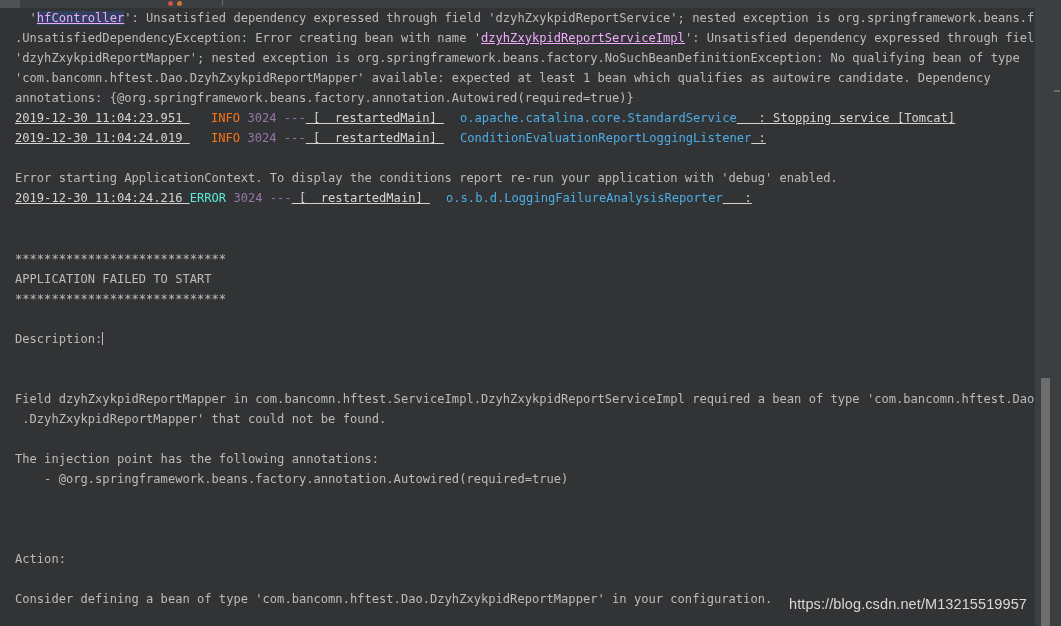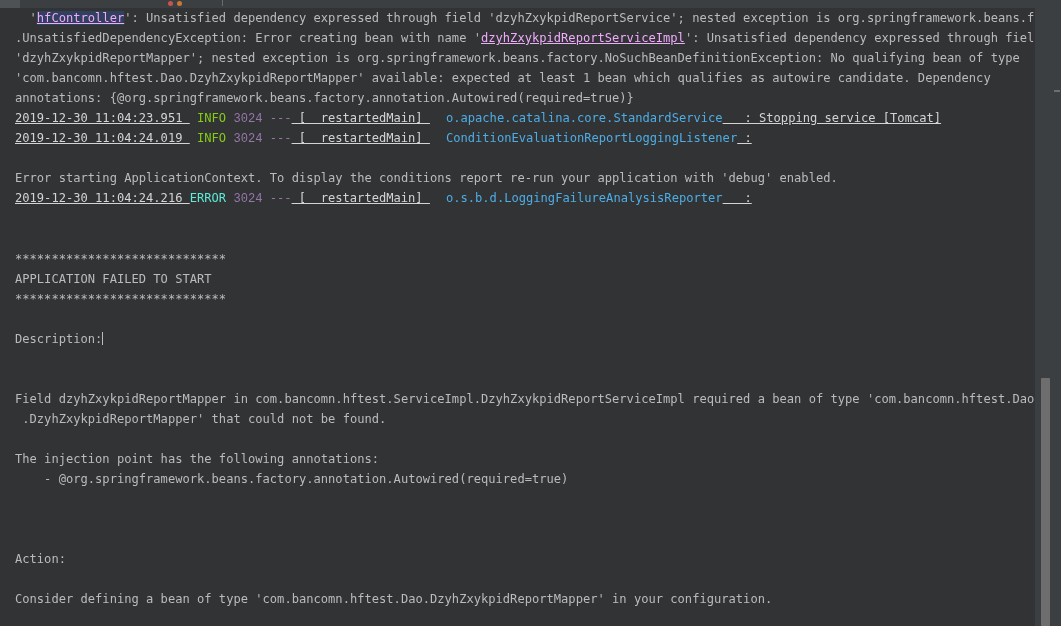--- a/index.html
+++ b/index.html
@@ -66,23 +66,23 @@
 
   .line {
     height: 20.05px;
     padding-left: 15px;
     white-space: pre;
   }
 
   
   .t-plain   { color: #bbbbbb; }
   .t-link    { color: #f0abfc; text-decoration: underline; }
-  .t-info    { color: #84cc16; }
+  .t-info    { color: #f97316; margin-left: 14px; }
   .t-error   { color: #5eead4; }
-  .t-num     { color: #9876aa; font-family: Liberation Mono, monospace; }
+  .t-num     { color: #9876aa; }
   .t-dash    { color: #9876aa; }
   .t-logger  { color: #4eade5; margin-left: 16px; }
   .t-white   { color: #d4d4d4; text-decoration: underline; }
 
   
   .caret {
     display: inline-block;
     width: 1px;
     height: 13px;
     background: #bbbbbb;
@@ -148,14 +148,15 @@
   </div>
 
   <div class="console-text" id="console-text"><div class="line"><span class="t-plain">  '</span><span class="t-link" style="background-color: rgba(47, 101, 202, 0.28);">hfController</span><span class="t-plain">': Unsatisfied dependency expressed through field 'dzyhZxykpidReportService'; nested exception is org.springframework.beans.factory</span></div><div class="line"><span class="t-plain">.UnsatisfiedDependencyException: Error creating bean with name '</span><span class="t-link">dzyhZxykpidReportServiceImpl</span><span class="t-plain">': Unsatisfied dependency expressed through field</span></div><div class="line"><span class="t-plain">'dzyhZxykpidReportMapper'; nested exception is org.springframework.beans.factory.NoSuchBeanDefinitionException: No qualifying bean of type</span></div><div class="line"><span class="t-plain">'com.bancomn.hftest.Dao.DzyhZxykpidReportMapper' available: expected at least 1 bean which qualifies as autowire candidate. Dependency</span></div><div class="line"><span class="t-plain">annotations: {@org.springframework.beans.factory.annotation.Autowired(required=true)}</span></div><div class="line"><span class="t-white">2019-12-30 11:04:23.951 </span><span class="t-info"> INFO</span><span class="t-num"> 3024</span><span class="t-dash"> ---</span><span class="t-white"> [  restartedMain] </span><span class="t-logger">o.apache.catalina.core.StandardService</span><span class="t-white">   : Stopping service [Tomcat]</span></div><div class="line"><span class="t-white">2019-12-30 11:04:24.019 </span><span class="t-info"> INFO</span><span class="t-num"> 3024</span><span class="t-dash"> ---</span><span class="t-white"> [  restartedMain] </span><span class="t-logger">ConditionEvaluationReportLoggingListener</span><span class="t-white"> :</span></div><div class="line"><span class="t-plain"></span></div><div class="line"><span class="t-plain">Error starting ApplicationContext. To display the conditions report re-run your application with 'debug' enabled.</span></div><div class="line"><span class="t-white">2019-12-30 11:04:24.216 </span><span class="t-error">ERROR</span><span class="t-num"> 3024</span><span class="t-dash"> ---</span><span class="t-white"> [  restartedMain] </span><span class="t-logger">o.s.b.d.LoggingFailureAnalysisReporter</span><span class="t-white">   :</span></div><div class="line"><span class="t-plain"></span></div><div class="line"><span class="t-plain"></span></div><div class="line"><span class="t-plain">*****************************</span></div><div class="line"><span class="t-plain">APPLICATION FAILED TO START</span></div><div class="line"><span class="t-plain">*****************************</span></div><div class="line"><span class="t-plain"></span></div><div class="line"><span class="t-plain">Description:</span><span class="caret"></span></div><div class="line"><span class="t-plain"></span></div><div class="line"><span class="t-plain"></span></div><div class="line"><span class="t-plain">Field dzyhZxykpidReportMapper in com.bancomn.hftest.ServiceImpl.DzyhZxykpidReportServiceImpl required a bean of type 'com.bancomn.hftest.Dao</span></div><div class="line"><span class="t-plain"> .DzyhZxykpidReportMapper' that could not be found.</span></div><div class="line"><span class="t-plain"></span></div><div class="line"><span class="t-plain">The injection point has the following annotations:</span></div><div class="line"><span class="t-plain">    - @org.springframework.beans.factory.annotation.Autowired(required=true)</span></div><div class="line"><span class="t-plain"></span></div><div class="line"><span class="t-plain"></span></div><div class="line"><span class="t-plain"></span></div><div class="line"><span class="t-plain">Action:</span></div><div class="line"><span class="t-plain"></span></div><div class="line"><span class="t-plain">Consider defining a bean of type 'com.bancomn.hftest.Dao.DzyhZxykpidReportMapper' in your configuration.</span></div><div class="line"><span class="t-plain"></span></div></div>
 
   <div class="scrollbar-track">
     <div class="scrollbar-gutter"></div>
     <div class="scrollbar-marker-error"></div>
     <div class="scrollbar-thumb" id="scrollbar-thumb" style="top: 370px; height: 248px;"></div>
   </div>
 
+  <div class="watermark">https://blog.csdn.net/M13215519957</div>
 
 </div>
 
 </body></html>

